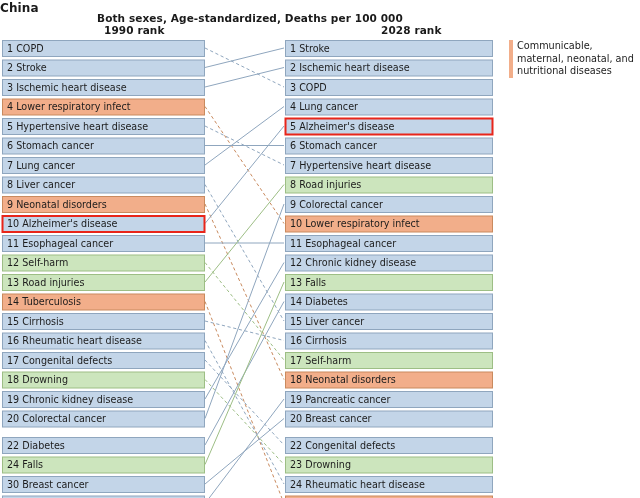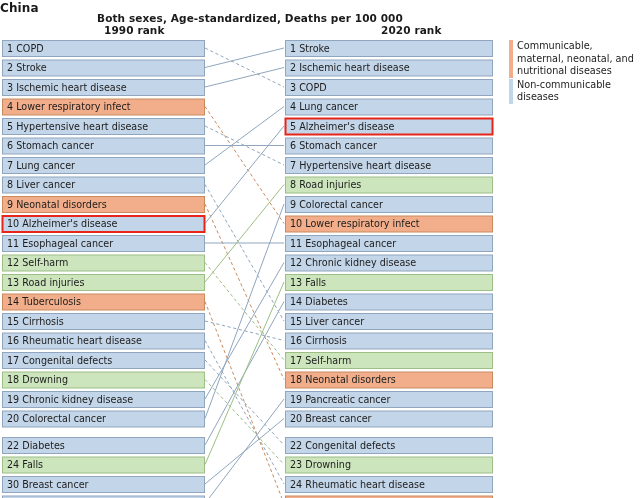--- a/index.html
+++ b/index.html
@@ -114,21 +114,21 @@
 </style>
 </head>
 <body>
 
 <div id="chart-root">
 
   <div class="titles">
     <div class="title-main">China</div>
     <div class="title-sub">Both sexes, Age-standardized, Deaths per 100 000</div>
     <div class="col-head left">1990 rank</div>
-    <div class="col-head right">2020 rank</div>
+    <div class="col-head right">2028 rank</div>
   </div>
 
   <svg class="flow" id="flow-svg" viewBox="0 0 640 498" preserveAspectRatio="none" xmlns="http://www.w3.org/2000/svg">
     <g id="links-layer">
         <line class="link-line" x1="205" y1="48" x2="284" y2="87" stroke="#8FA6BE" stroke-dasharray="3.2,2.6"></line>
         <line class="link-line" x1="205" y1="67.5" x2="284" y2="48" stroke="#8FA6BE"></line>
         <line class="link-line" x1="205" y1="87" x2="284" y2="67.5" stroke="#8FA6BE"></line>
         <line class="link-line" x1="205" y1="106.5" x2="284" y2="223.5" stroke="#C98A5E" stroke-dasharray="3.2,2.6"></line>
         <line class="link-line" x1="205" y1="126" x2="284" y2="165" stroke="#8FA6BE" stroke-dasharray="3.2,2.6"></line>
         <line class="link-line" x1="205" y1="145.5" x2="284" y2="145.5" stroke="#8FA6BE"></line>
@@ -347,19 +347,15 @@
           <text class="row-label" x="290" y="504" fill="#1C1C1C">34 Tuberculosis</text>
         </g>
       </g>
   </svg>
 
   <div class="legend">
     <div class="legend-item">
       <span class="legend-swatch" style="background: rgb(242, 174, 138);"></span>
       <span class="legend-text">Communicable, maternal, neonatal, and nutritional diseases</span>
     </div>
-    <div class="legend-item">
-      <span class="legend-swatch" style="background: rgb(195, 213, 232);"></span>
-      <span class="legend-text">Non-communicable diseases</span>
-    </div>
   </div>
 
 </div>
 
 </body></html>

